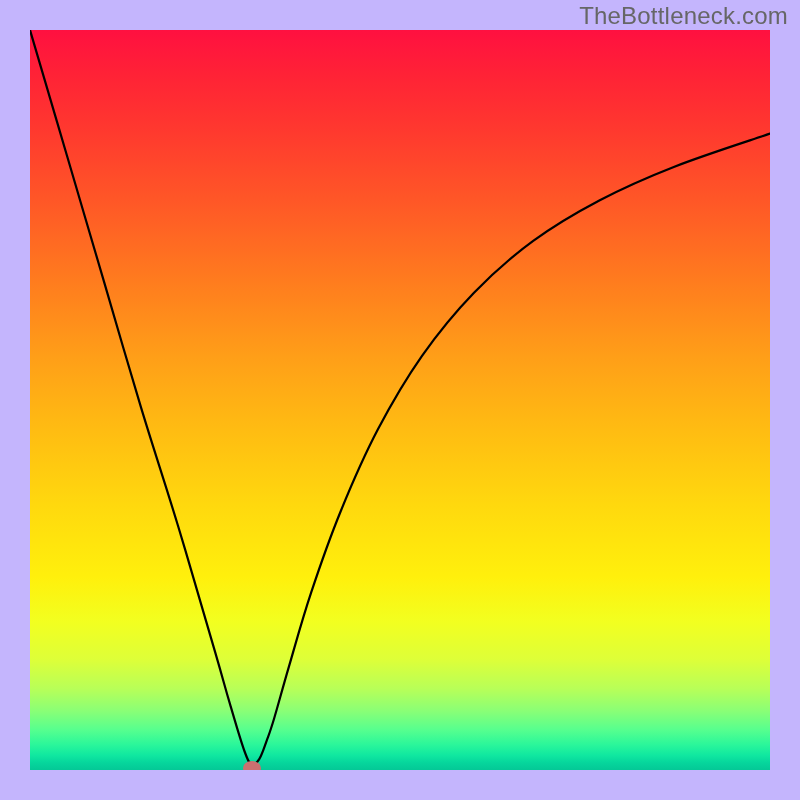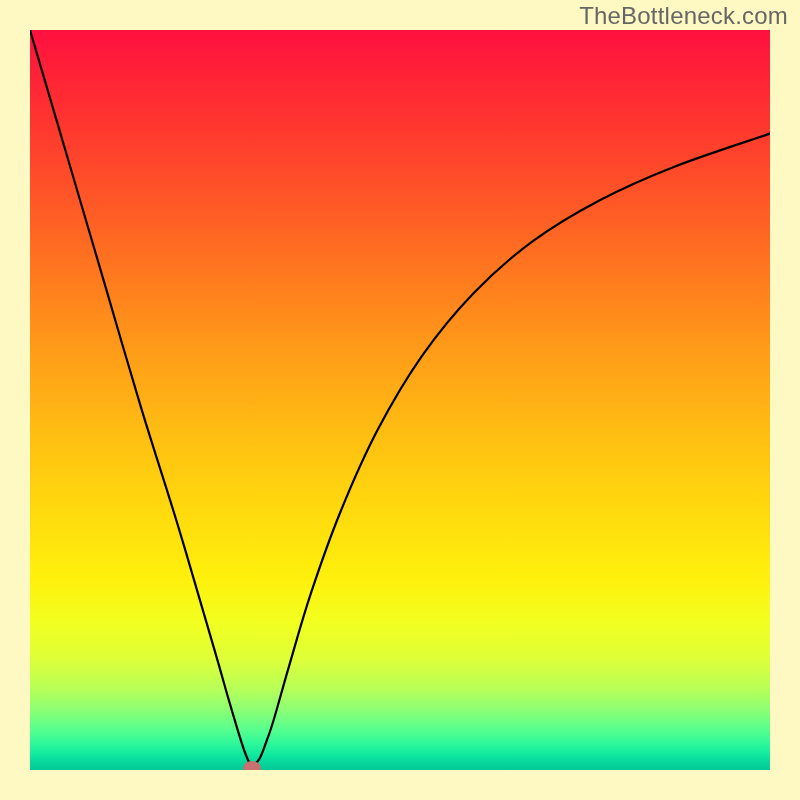--- a/index.html
+++ b/index.html
@@ -1,21 +1,21 @@
 <!DOCTYPE html>
 <html><head>
 <meta charset="utf-8">
 <style>
   * { margin: 0; padding: 0; box-sizing: border-box; }
   html, body { width: 800px; height: 800px; overflow: hidden; background: #000; }
   .container {
     position: relative;
     width: 800px;
     height: 800px;
-    background: #fef9c3;
+    background: #c4b5fd;
   }
   .watermark {
     position: absolute;
     top: 2px;
     right: 12px;
     font-family: Arial, Helvetica, sans-serif;
     font-size: 24px;
     font-weight: 400;
     color: #666;
     letter-spacing: 0.2px;

